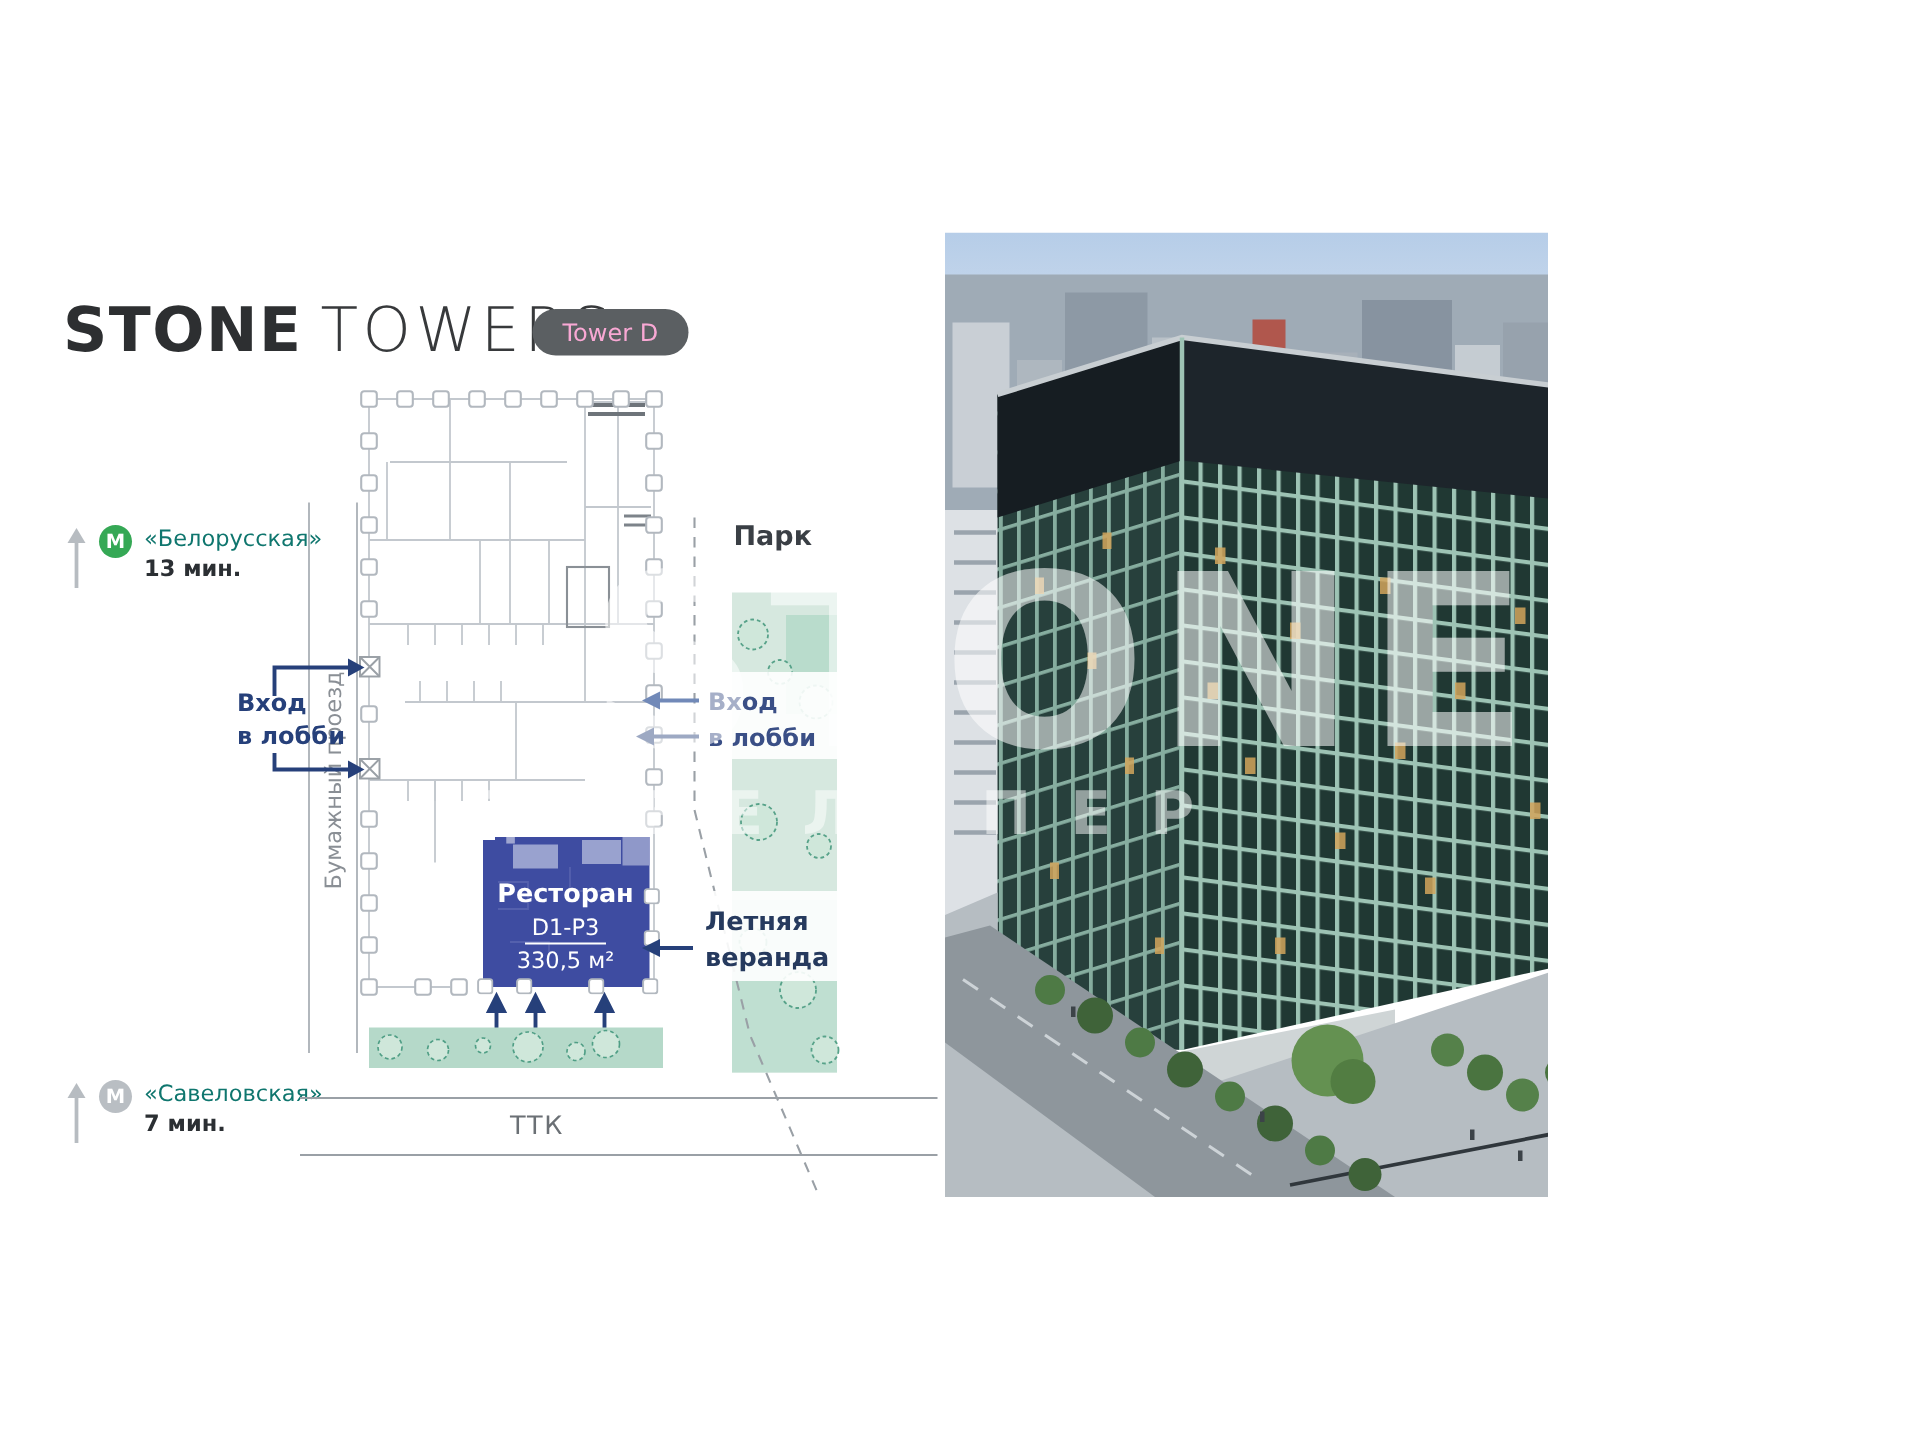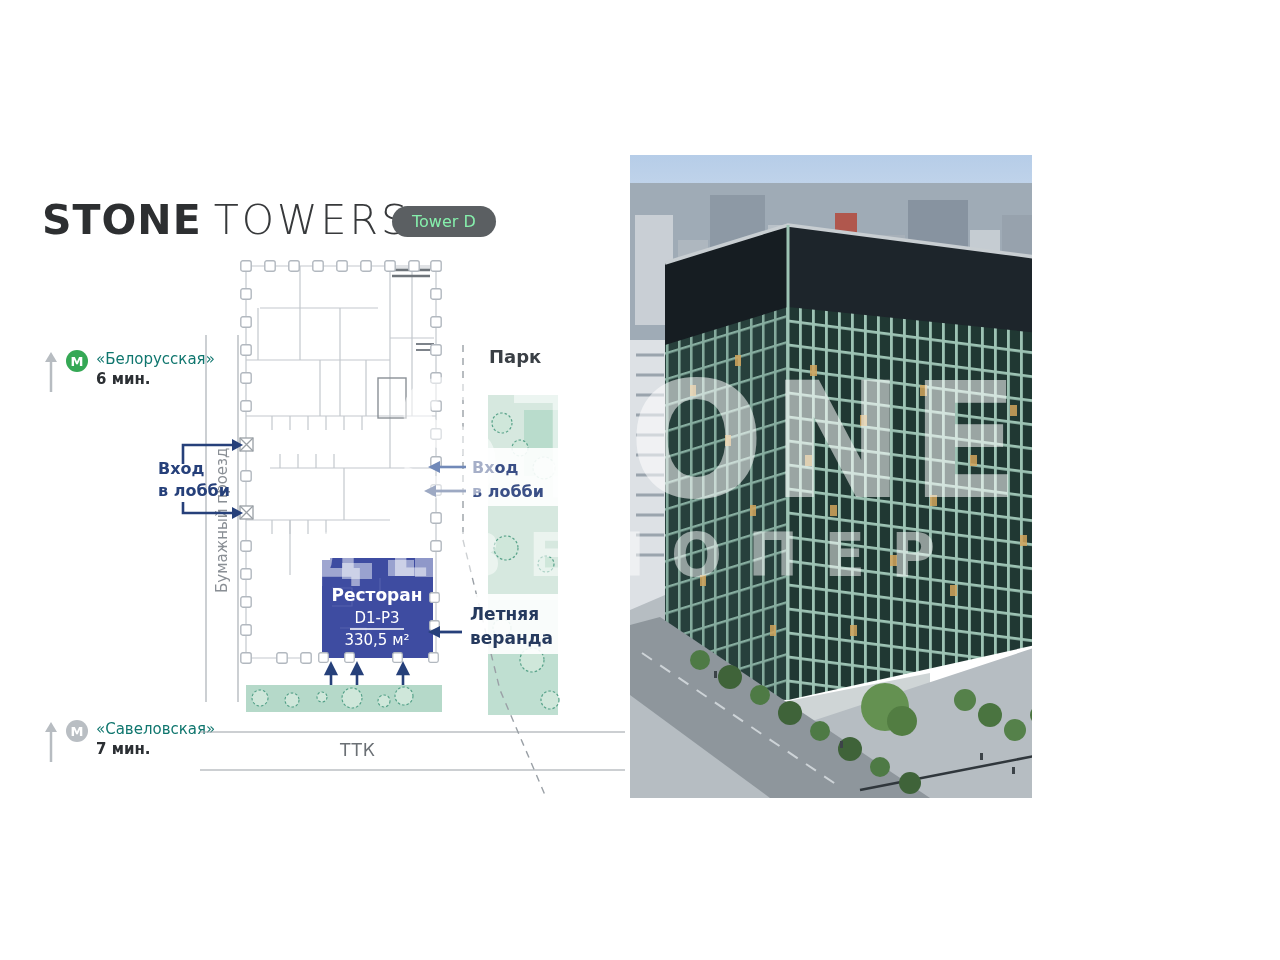--- a/index.html
+++ b/index.html
@@ -2,34 +2,34 @@
 <html><head>
 <meta charset="utf-8">
 <style>
   html,body{margin:0;padding:0;background:#fff;}
   .canvas{position:relative;width:1032px;height:960px;background:#fff;overflow:hidden;
           font-family:"DejaVu Sans","Liberation Sans",sans-serif;}
   
   .logo{position:absolute;left:42px;top:196px;display:flex;align-items:baseline;gap:12px;}
   .logo .bold{font-size:41px;font-weight:800;color:#2d2f31;letter-spacing:1px;}
   .logo .light{font-size:41px;font-weight:300;color:#37393b;letter-spacing:3px;}
-  .badge{position:absolute;left:392px;top:206px;background:#5b5f62;color:#86efac;
+  .badge{position:absolute;left:355px;top:206px;background:#5b5f62;color:#f9a8d4;
          font-size:16px;padding:6px 20px;border-radius:17px;}
   
   .metro{position:absolute;display:flex;align-items:flex-start;gap:8px;}
   .metro .texts{display:flex;flex-direction:column;gap:2px;}
   .metro .name{font-size:15px;color:#0f766e;}
   .metro .time{font-size:15px;font-weight:bold;color:#2b2f33;}
   .m-circle{width:22px;height:22px;border-radius:50%;color:#fff;font-size:13px;font-weight:bold;
             display:flex;align-items:center;justify-content:center;margin-top:0px;}
   .m-green{background:#35a855;} .m-gray{background:#b9bec3;}
   
   .wm{position:absolute;color:rgba(255,255,255,0.55);font-weight:800;pointer-events:none;z-index:5;}
   .wm1{left:392px;top:348px;font-size:160px;letter-spacing:6px;}
-  .wm2{left:310px;top:520px;font-size:60px;font-weight:700;letter-spacing:26px;color:rgba(255,255,255,0.5);}
+  .wm2{left:310px;top:520px;font-size:40px;font-weight:700;letter-spacing:26px;color:rgba(255,255,255,0.5);}
   .plan-svg{position:absolute;left:140px;top:248px;z-index:1;}
   .photo{position:absolute;left:630px;top:155px;width:650px;height:643px;z-index:1;}
   svg text{font-family:"DejaVu Sans","Liberation Sans",sans-serif;}
 </style>
 </head>
 <body>
 
 <div class="canvas">
 
   <div class="logo">
@@ -39,21 +39,21 @@
   <div class="badge">Tower D</div>
 
   <div class="metro" style="left:44px;top:350px;">
     <svg width="14" height="44">
       <line x1="7" y1="10" x2="7" y2="42" stroke="#b7bcc1" stroke-width="2.5"></line>
       <path d="M7,2 L13,12 L1,12 Z" fill="#b7bcc1"></path>
     </svg>
     <div class="m-circle m-green">M</div>
     <div class="texts">
       <span class="name">«Белорусская»</span>
-      <span class="time">6 мин.</span>
+      <span class="time">13 мин.</span>
     </div>
   </div>
 
   <div class="metro" style="left:44px;top:720px;">
     <svg width="14" height="44">
       <line x1="7" y1="10" x2="7" y2="42" stroke="#b7bcc1" stroke-width="2.5"></line>
       <path d="M7,2 L13,12 L1,12 Z" fill="#b7bcc1"></path>
     </svg>
     <div class="m-circle m-gray">M</div>
     <div class="texts">

